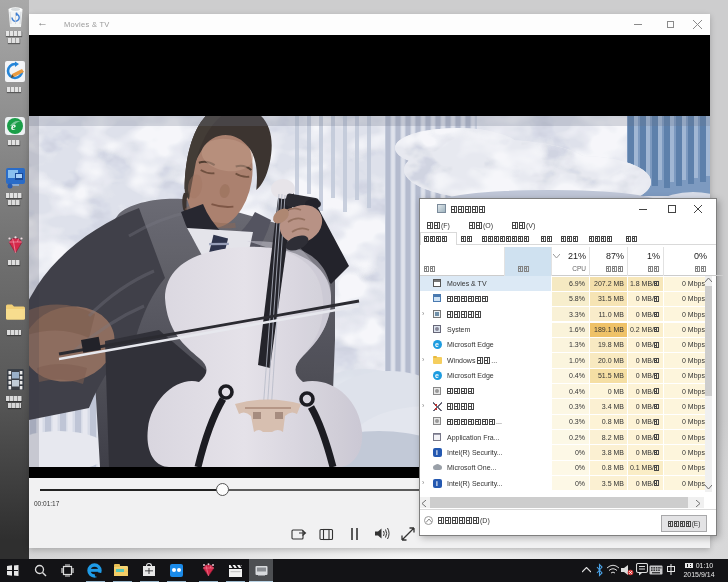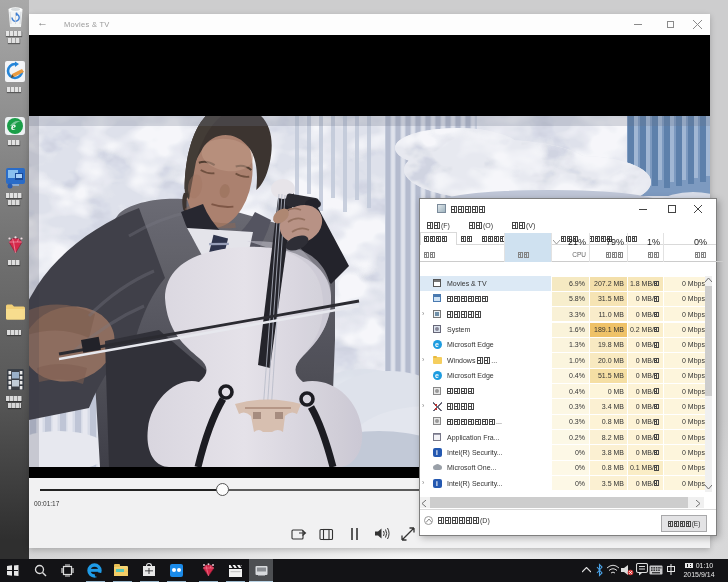--- a/index.html
+++ b/index.html
@@ -327,29 +327,29 @@
 <span class="ab" style="left:0;top:12px;width:296px;height:1px;background:#d9d9d9"></span>
 <span class="ab" style="left:0;top:0;width:37px;height:13px;background:#fff;border:1px solid #d9d9d9;border-bottom:none"></span>
 <span class="ab" style="left:4px;top:3px"><i class="c"></i><i class="c"></i><i class="c"></i><i class="c"></i></span>
 <span class="ab" style="left:41px;top:3px"><i class="c"></i><i class="c"></i></span>
 <span class="ab" style="left:62px;top:3px"><i class="c"></i><i class="c"></i><i class="c"></i><i class="c"></i><i class="c"></i><i class="c"></i><i class="c"></i><i class="c"></i></span>
 <span class="ab" style="left:121px;top:3px"><i class="c"></i><i class="c"></i></span>
 <span class="ab" style="left:141px;top:3px"><i class="c"></i><i class="c"></i><i class="c"></i></span>
 <span class="ab" style="left:169px;top:3px"><i class="c"></i><i class="c"></i><i class="c"></i><i class="c"></i></span>
 <span class="ab" style="left:206px;top:3px"><i class="c"></i><i class="c"></i></span>
 </div>
-<div class="ab" style="left:0;top:34px;width:303px;height:29px;border-bottom:1px solid #cccccc">
+<div class="ab" style="left:0;top:48px;width:303px;height:29px;border-bottom:1px solid #cccccc">
 <span class="ab" style="left:84px;top:0;width:47px;height:29px;background:#cfe1f0"></span>
 <span class="ab sm" style="left:4px;top:18px;--c:#848484"><i class="c"></i><i class="c"></i></span>
 <span class="ab sm" style="left:98px;top:18px;--c:#848484"><i class="c"></i><i class="c"></i></span>
 <svg class="ab" style="left:133px;top:7px" width="7" height="5">
         <path d="M0 0 L3.5 4 L7 0" fill="none" stroke="#999" stroke-width="1"></path>
       </svg>
 <span class="ab" style="left:126px;top:4px;width:40px;font-size:9px;text-align:right;color:#222">21%</span>
-<span class="ab" style="left:164px;top:4px;width:40px;font-size:9px;text-align:right;color:#222">79%</span>
+<span class="ab" style="left:164px;top:4px;width:40px;font-size:9px;text-align:right;color:#222">87%</span>
 <span class="ab" style="left:202px;top:4px;width:38px;font-size:9px;text-align:right;color:#222">1%</span>
 <span class="ab" style="left:240px;top:4px;width:47px;font-size:9px;text-align:right;color:#222">0%</span>
 <span class="ab sm" style="left:126px;top:18px;width:40px;text-align:right;color:#666">CPU</span>
 <span class="ab sm" style="left:164px;top:18px;width:40px;text-align:right;--c:#848484"><i class="c"></i><i class="c"></i><i class="c"></i></span>
 <span class="ab sm" style="left:202px;top:18px;width:38px;text-align:right;--c:#848484"><i class="c"></i><i class="c"></i></span>
 <span class="ab sm" style="left:240px;top:18px;width:47px;text-align:right;--c:#848484"><i class="c"></i><i class="c"></i></span>
 <span class="ab" style="left:84px;top:0;width:1px;height:29px;background:#e2e2e2"></span>
 <span class="ab" style="left:131px;top:0;width:1px;height:29px;background:#e2e2e2"></span>
 <span class="ab" style="left:169px;top:0;width:1px;height:29px;background:#e2e2e2"></span>
 <span class="ab" style="left:207px;top:0;width:1px;height:29px;background:#e2e2e2"></span>

